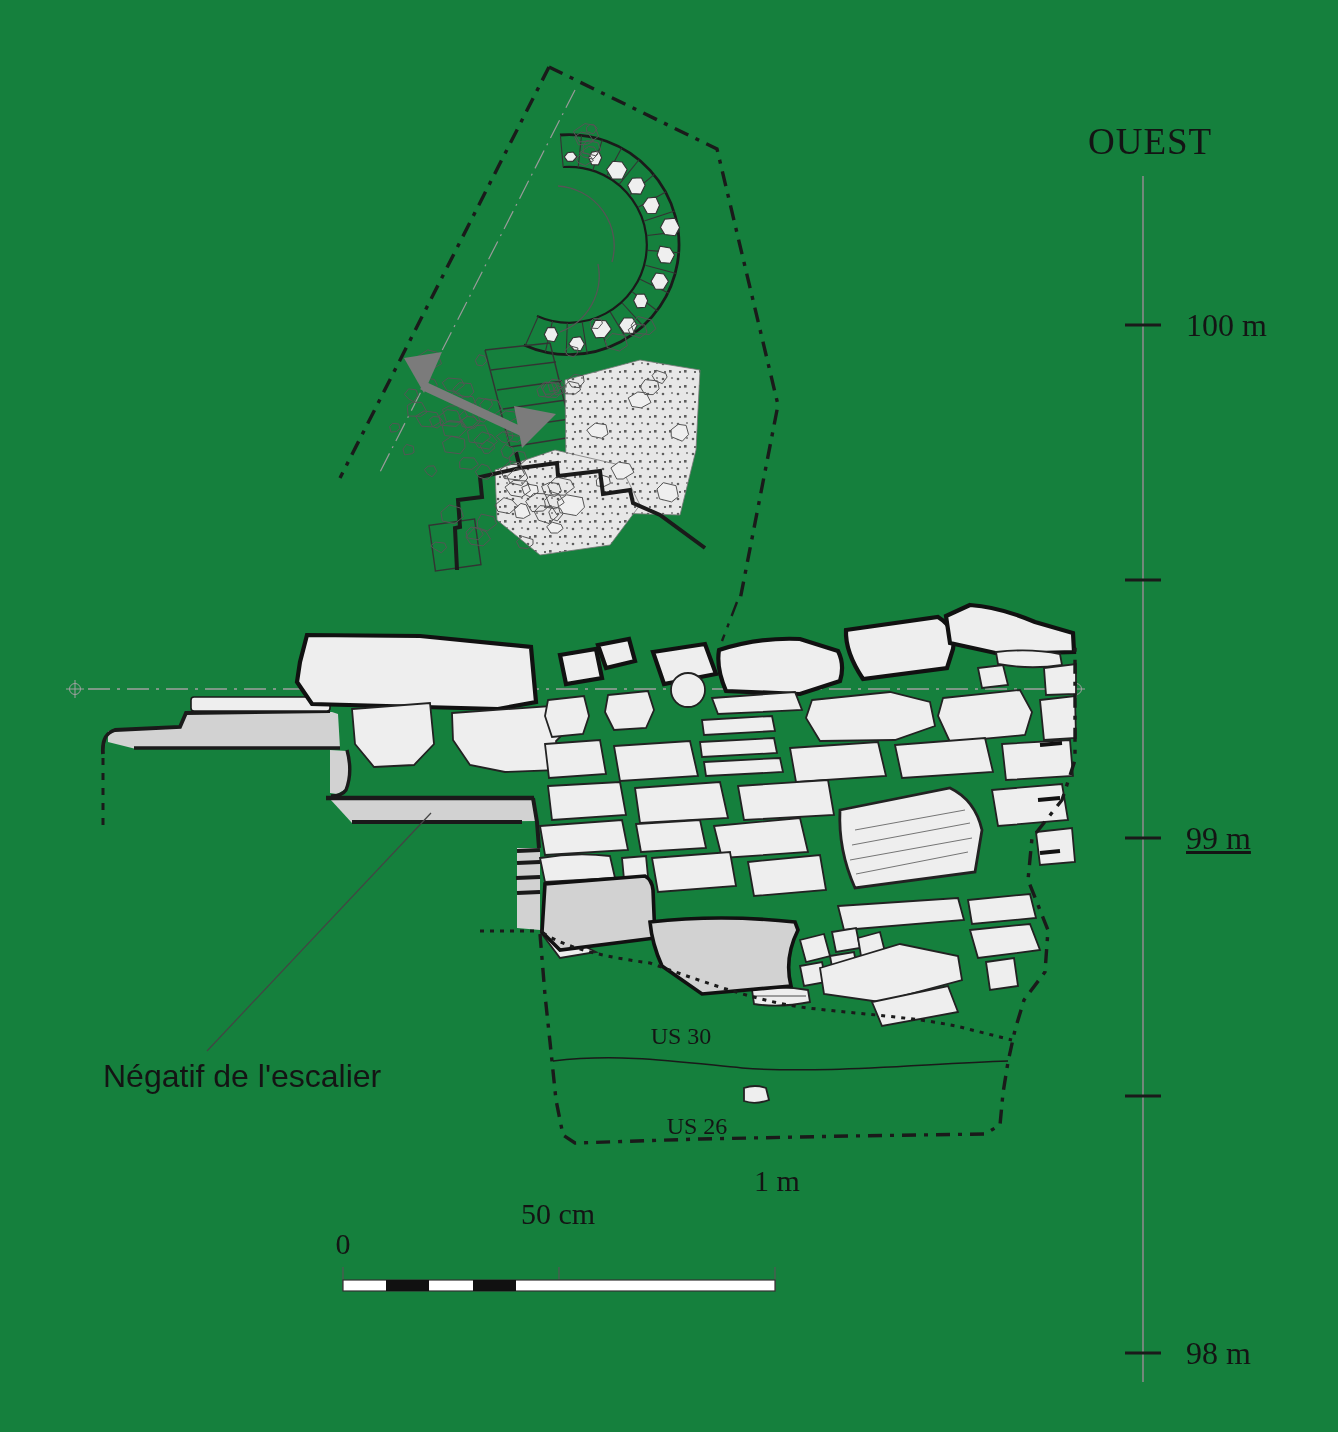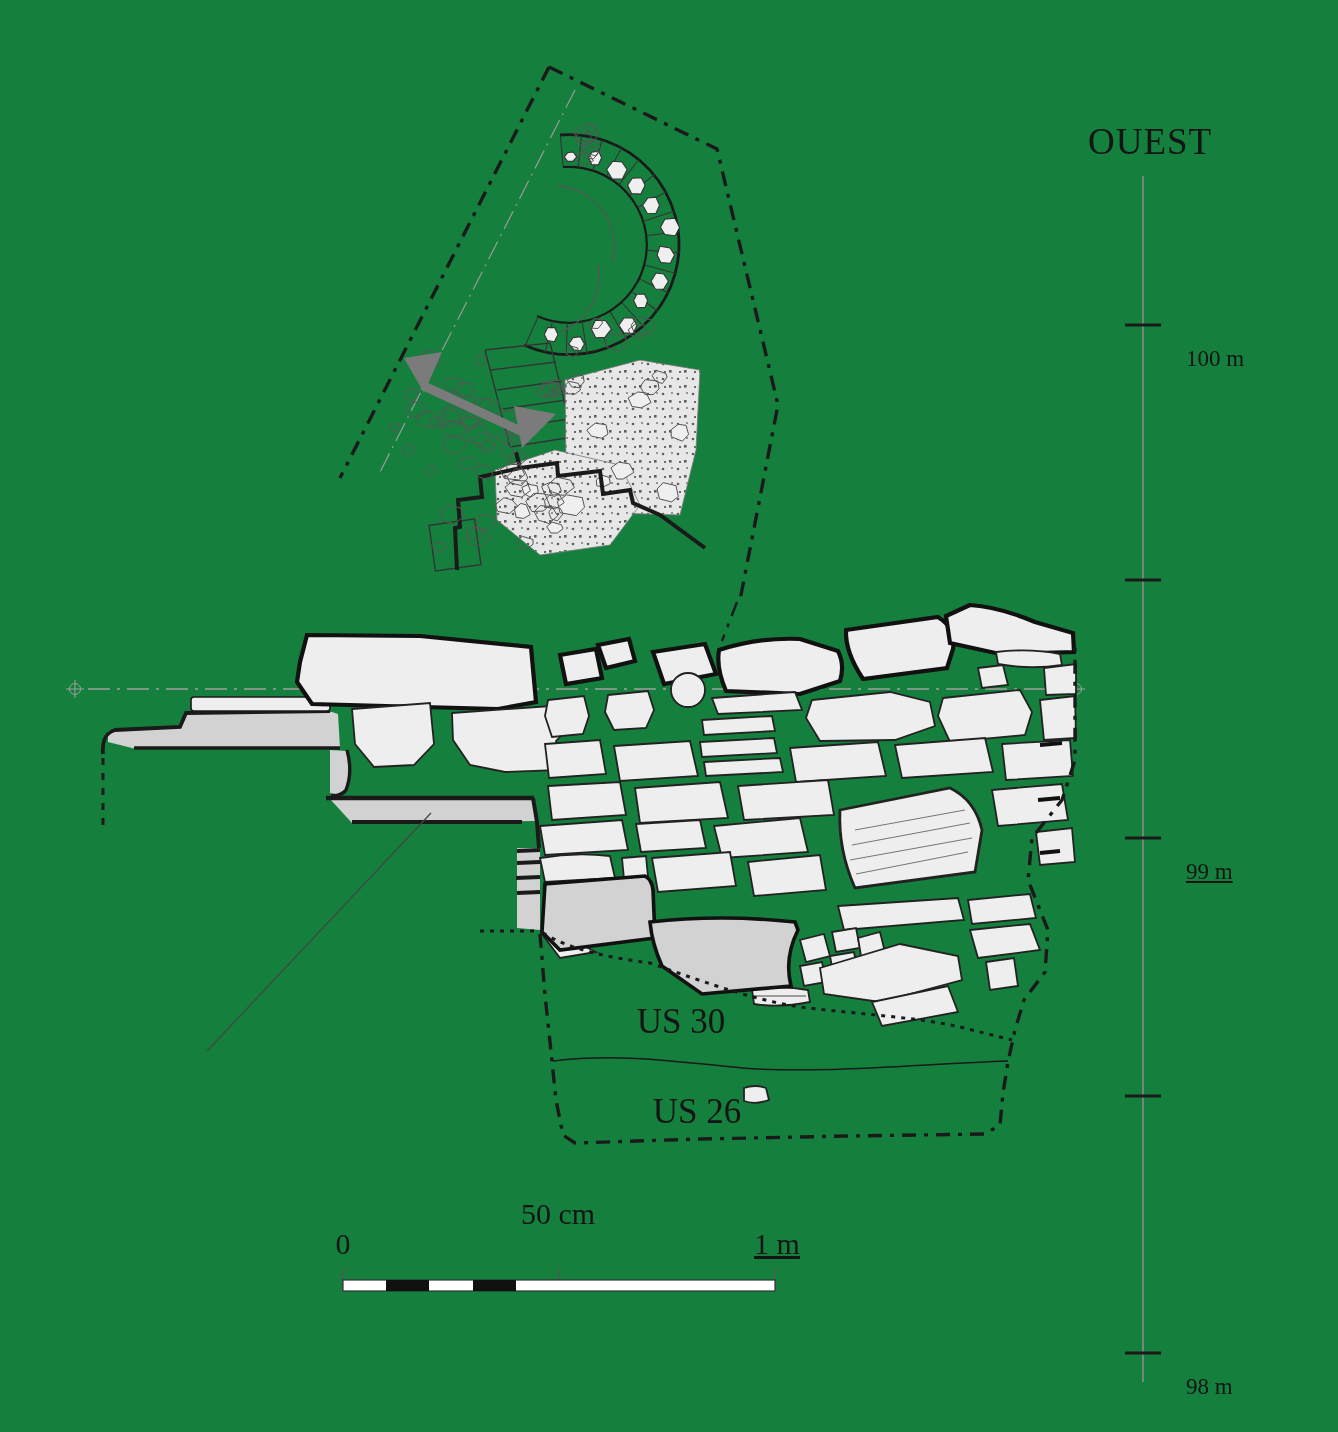--- a/index.html
+++ b/index.html
@@ -3,22 +3,22 @@
 <meta charset="utf-8">
 <style>
   html,body{margin:0;padding:0;background:#ececec;}
   #stage{position:relative;width:1338px;height:1432px;background:#15803d;overflow:hidden;
          font-family:"Liberation Serif","DejaVu Serif",serif;padding-left:26px;}
   #drawing{position:absolute;left:0;top:0;width:1338px;height:1432px;}
   .lbl{position:absolute;color:#141414;white-space:nowrap;}
   .serif{font-family:"Liberation Serif","DejaVu Serif",serif;}
   .sans{font-family:"Liberation Sans","DejaVu Sans",sans-serif;}
   .ouest{font-size:37px;letter-spacing:1px;}
-  .elev{font-size:23px;margin-top:39px;}
-  .us{font-size:35px;transform:translate(-50%,-50%);}
+  .elev{font-size:32px;}
+  .us{font-size:24px;transform:translate(-50%,-50%);margin-top:14px;}
   .scalelbl{font-size:30px;transform:translateX(-50%);}
   .negatif{font-size:32px;}
 </style>
 </head>
 <body>
 
 <div id="stage">
 
 <svg id="drawing" viewBox="0 0 1338 1432" xmlns="http://www.w3.org/2000/svg">
   <defs>
@@ -354,18 +354,19 @@
 
 <div class="lbl serif ouest" style="left:1088px;top:120px;">OUEST</div>
 
 <div class="lbl serif elev" style="left:1186px;top:307px;">100 m</div>
 <div class="lbl serif elev" style="left:1186px;top:820px;text-decoration:underline;">99 m</div>
 <div class="lbl serif elev" style="left:1186px;top:1335px;text-align:right;">98 m</div>
 
 <div class="lbl serif us" style="left:681px;top:1022px;">US 30</div>
 <div class="lbl serif us" style="left:697px;top:1112px;">US 26</div>
 
+<div class="lbl sans negatif" style="left:103px;top:1058px;">Négatif de l'escalier</div>
 
 <div class="lbl serif scalelbl" style="left:343px;top:1227px;">0</div>
 <div class="lbl serif scalelbl" style="left:558px;top:1161px;margin-top:36px;">50 cm</div>
-<div class="lbl serif scalelbl" style="left:777px;top:1227px;text-decoration:underline;">1 m</div>
+<div class="lbl serif scalelbl" style="left:777px;top:1164px;">1 m</div>
 
 </div>
 
 </body></html>

